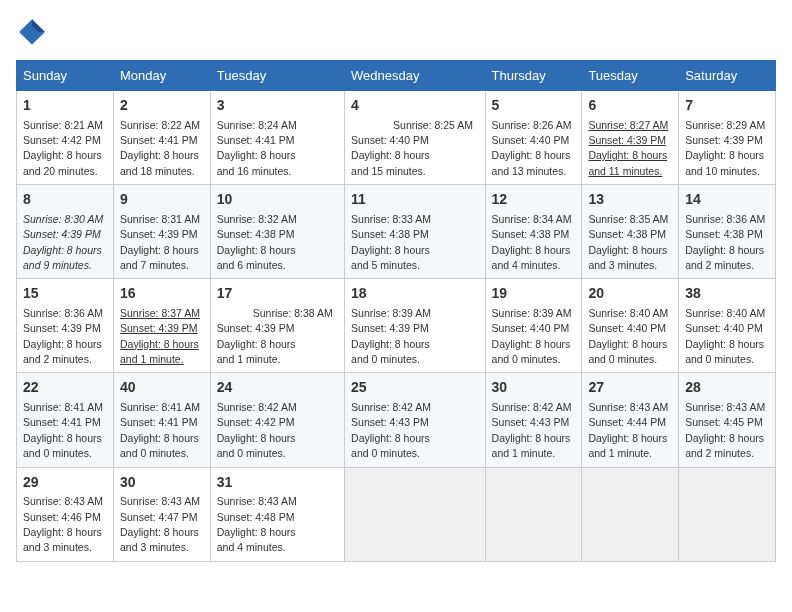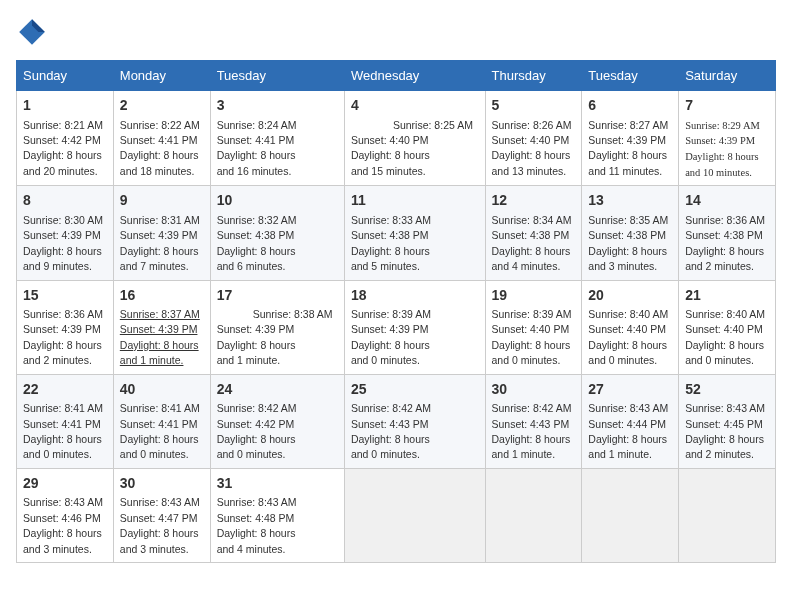--- a/index.html
+++ b/index.html
@@ -130,31 +130,31 @@
 Daylight: 8 hours
 and 16 minutes.</span></td>
         <td><span class="day-num">4</span><span class="day-info" style="white-space: pre-line; margin-left: 42px;">Sunrise: 8:25 AM
 Sunset: 4:40 PM
 Daylight: 8 hours
 and 15 minutes.</span></td>
         <td><span class="day-num">5</span><span class="day-info" style="white-space: pre-line;">Sunrise: 8:26 AM
 Sunset: 4:40 PM
 Daylight: 8 hours
 and 13 minutes.</span></td>
-        <td><span class="day-num">6</span><span class="day-info" style="white-space: pre-line;">Sunrise: 8:27 AM
+        <td><span class="day-num">6</span><span class="day-info" style="white-space: pre-line; text-decoration: underline;">Sunrise: 8:27 AM
 Sunset: 4:39 PM
 Daylight: 8 hours
 and 11 minutes.</span></td>
-        <td><span class="day-num">7</span><span class="day-info" style="white-space: pre-line; font-family: Liberation Serif, serif;">Sunrise: 8:29 AM
+        <td><span class="day-num">7</span><span class="day-info" style="white-space: pre-line;">Sunrise: 8:29 AM
 Sunset: 4:39 PM
 Daylight: 8 hours
 and 10 minutes.</span></td>
       </tr>
       <tr>
-        <td><span class="day-num">8</span><span class="day-info" style="white-space: pre-line;">Sunrise: 8:30 AM
+        <td><span class="day-num">8</span><span class="day-info" style="white-space: pre-line; font-style: italic;">Sunrise: 8:30 AM
 Sunset: 4:39 PM
 Daylight: 8 hours
 and 9 minutes.</span></td>
         <td><span class="day-num">9</span><span class="day-info" style="white-space: pre-line;">Sunrise: 8:31 AM
 Sunset: 4:39 PM
 Daylight: 8 hours
 and 7 minutes.</span></td>
         <td><span class="day-num">10</span><span class="day-info" style="white-space: pre-line;">Sunrise: 8:32 AM
 Sunset: 4:38 PM
 Daylight: 8 hours
@@ -194,21 +194,21 @@
 Daylight: 8 hours
 and 0 minutes.</span></td>
         <td><span class="day-num">19</span><span class="day-info" style="white-space: pre-line;">Sunrise: 8:39 AM
 Sunset: 4:40 PM
 Daylight: 8 hours
 and 0 minutes.</span></td>
         <td><span class="day-num">20</span><span class="day-info" style="white-space: pre-line;">Sunrise: 8:40 AM
 Sunset: 4:40 PM
 Daylight: 8 hours
 and 0 minutes.</span></td>
-        <td><span class="day-num">21</span><span class="day-info" style="white-space: pre-line;">Sunrise: 8:40 AM
+        <td><span class="day-num">38</span><span class="day-info" style="white-space: pre-line;">Sunrise: 8:40 AM
 Sunset: 4:40 PM
 Daylight: 8 hours
 and 0 minutes.</span></td>
       </tr>
       <tr>
         <td><span class="day-num">22</span><span class="day-info" style="white-space: pre-line;">Sunrise: 8:41 AM
 Sunset: 4:41 PM
 Daylight: 8 hours
 and 0 minutes.</span></td>
         <td><span class="day-num">40</span><span class="day-info" style="white-space: pre-line;">Sunrise: 8:41 AM
@@ -224,21 +224,21 @@
 Daylight: 8 hours
 and 0 minutes.</span></td>
         <td><span class="day-num">30</span><span class="day-info" style="white-space: pre-line;">Sunrise: 8:42 AM
 Sunset: 4:43 PM
 Daylight: 8 hours
 and 1 minute.</span></td>
         <td><span class="day-num">27</span><span class="day-info" style="white-space: pre-line;">Sunrise: 8:43 AM
 Sunset: 4:44 PM
 Daylight: 8 hours
 and 1 minute.</span></td>
-        <td><span class="day-num">52</span><span class="day-info" style="white-space: pre-line;">Sunrise: 8:43 AM
+        <td><span class="day-num">28</span><span class="day-info" style="white-space: pre-line;">Sunrise: 8:43 AM
 Sunset: 4:45 PM
 Daylight: 8 hours
 and 2 minutes.</span></td>
       </tr>
       <tr>
         <td><span class="day-num">29</span><span class="day-info" style="white-space: pre-line;">Sunrise: 8:43 AM
 Sunset: 4:46 PM
 Daylight: 8 hours
 and 3 minutes.</span></td>
         <td><span class="day-num">30</span><span class="day-info" style="white-space: pre-line;">Sunrise: 8:43 AM

